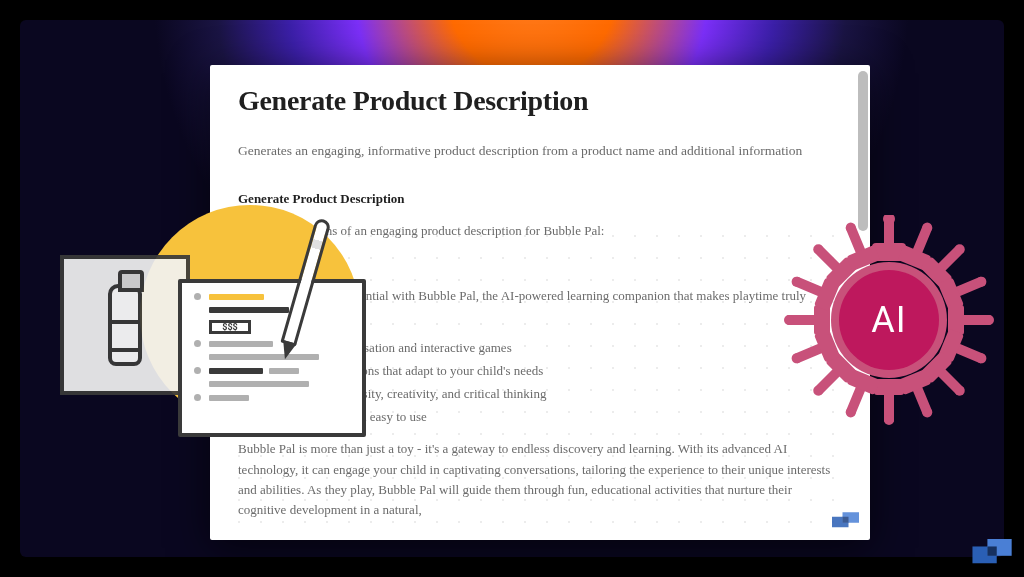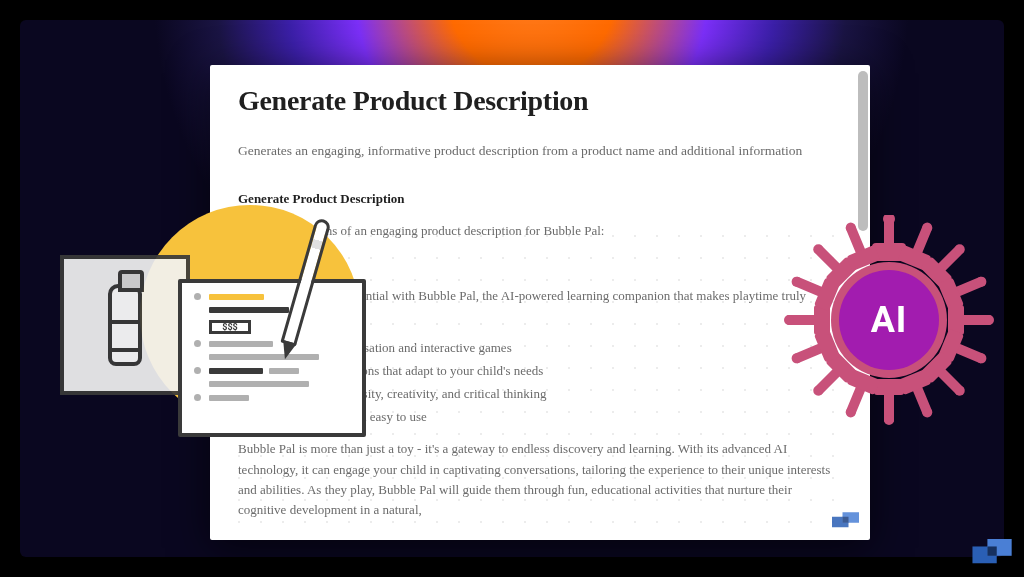--- a/index.html
+++ b/index.html
@@ -199,28 +199,28 @@
 .ai-chip {
   position: absolute;
   inset: 0;
 }
 .ai-core {
   position: absolute;
   left: 55px;
   top: 55px;
   width: 100px;
   height: 100px;
-  background: #a21caf;
+  background: #be185d;
   border-radius: 50%;
   display: flex;
   align-items: center;
   justify-content: center;
   color: #fff;
   font-size: 36px;
-  font-weight: 700;
+  font-weight: 400;
   letter-spacing: 1px;
   z-index: 2;
 }
 
 
 .watermark {
   position: absolute;
   right: 10px;
   bottom: 10px;
   width: 42px;

